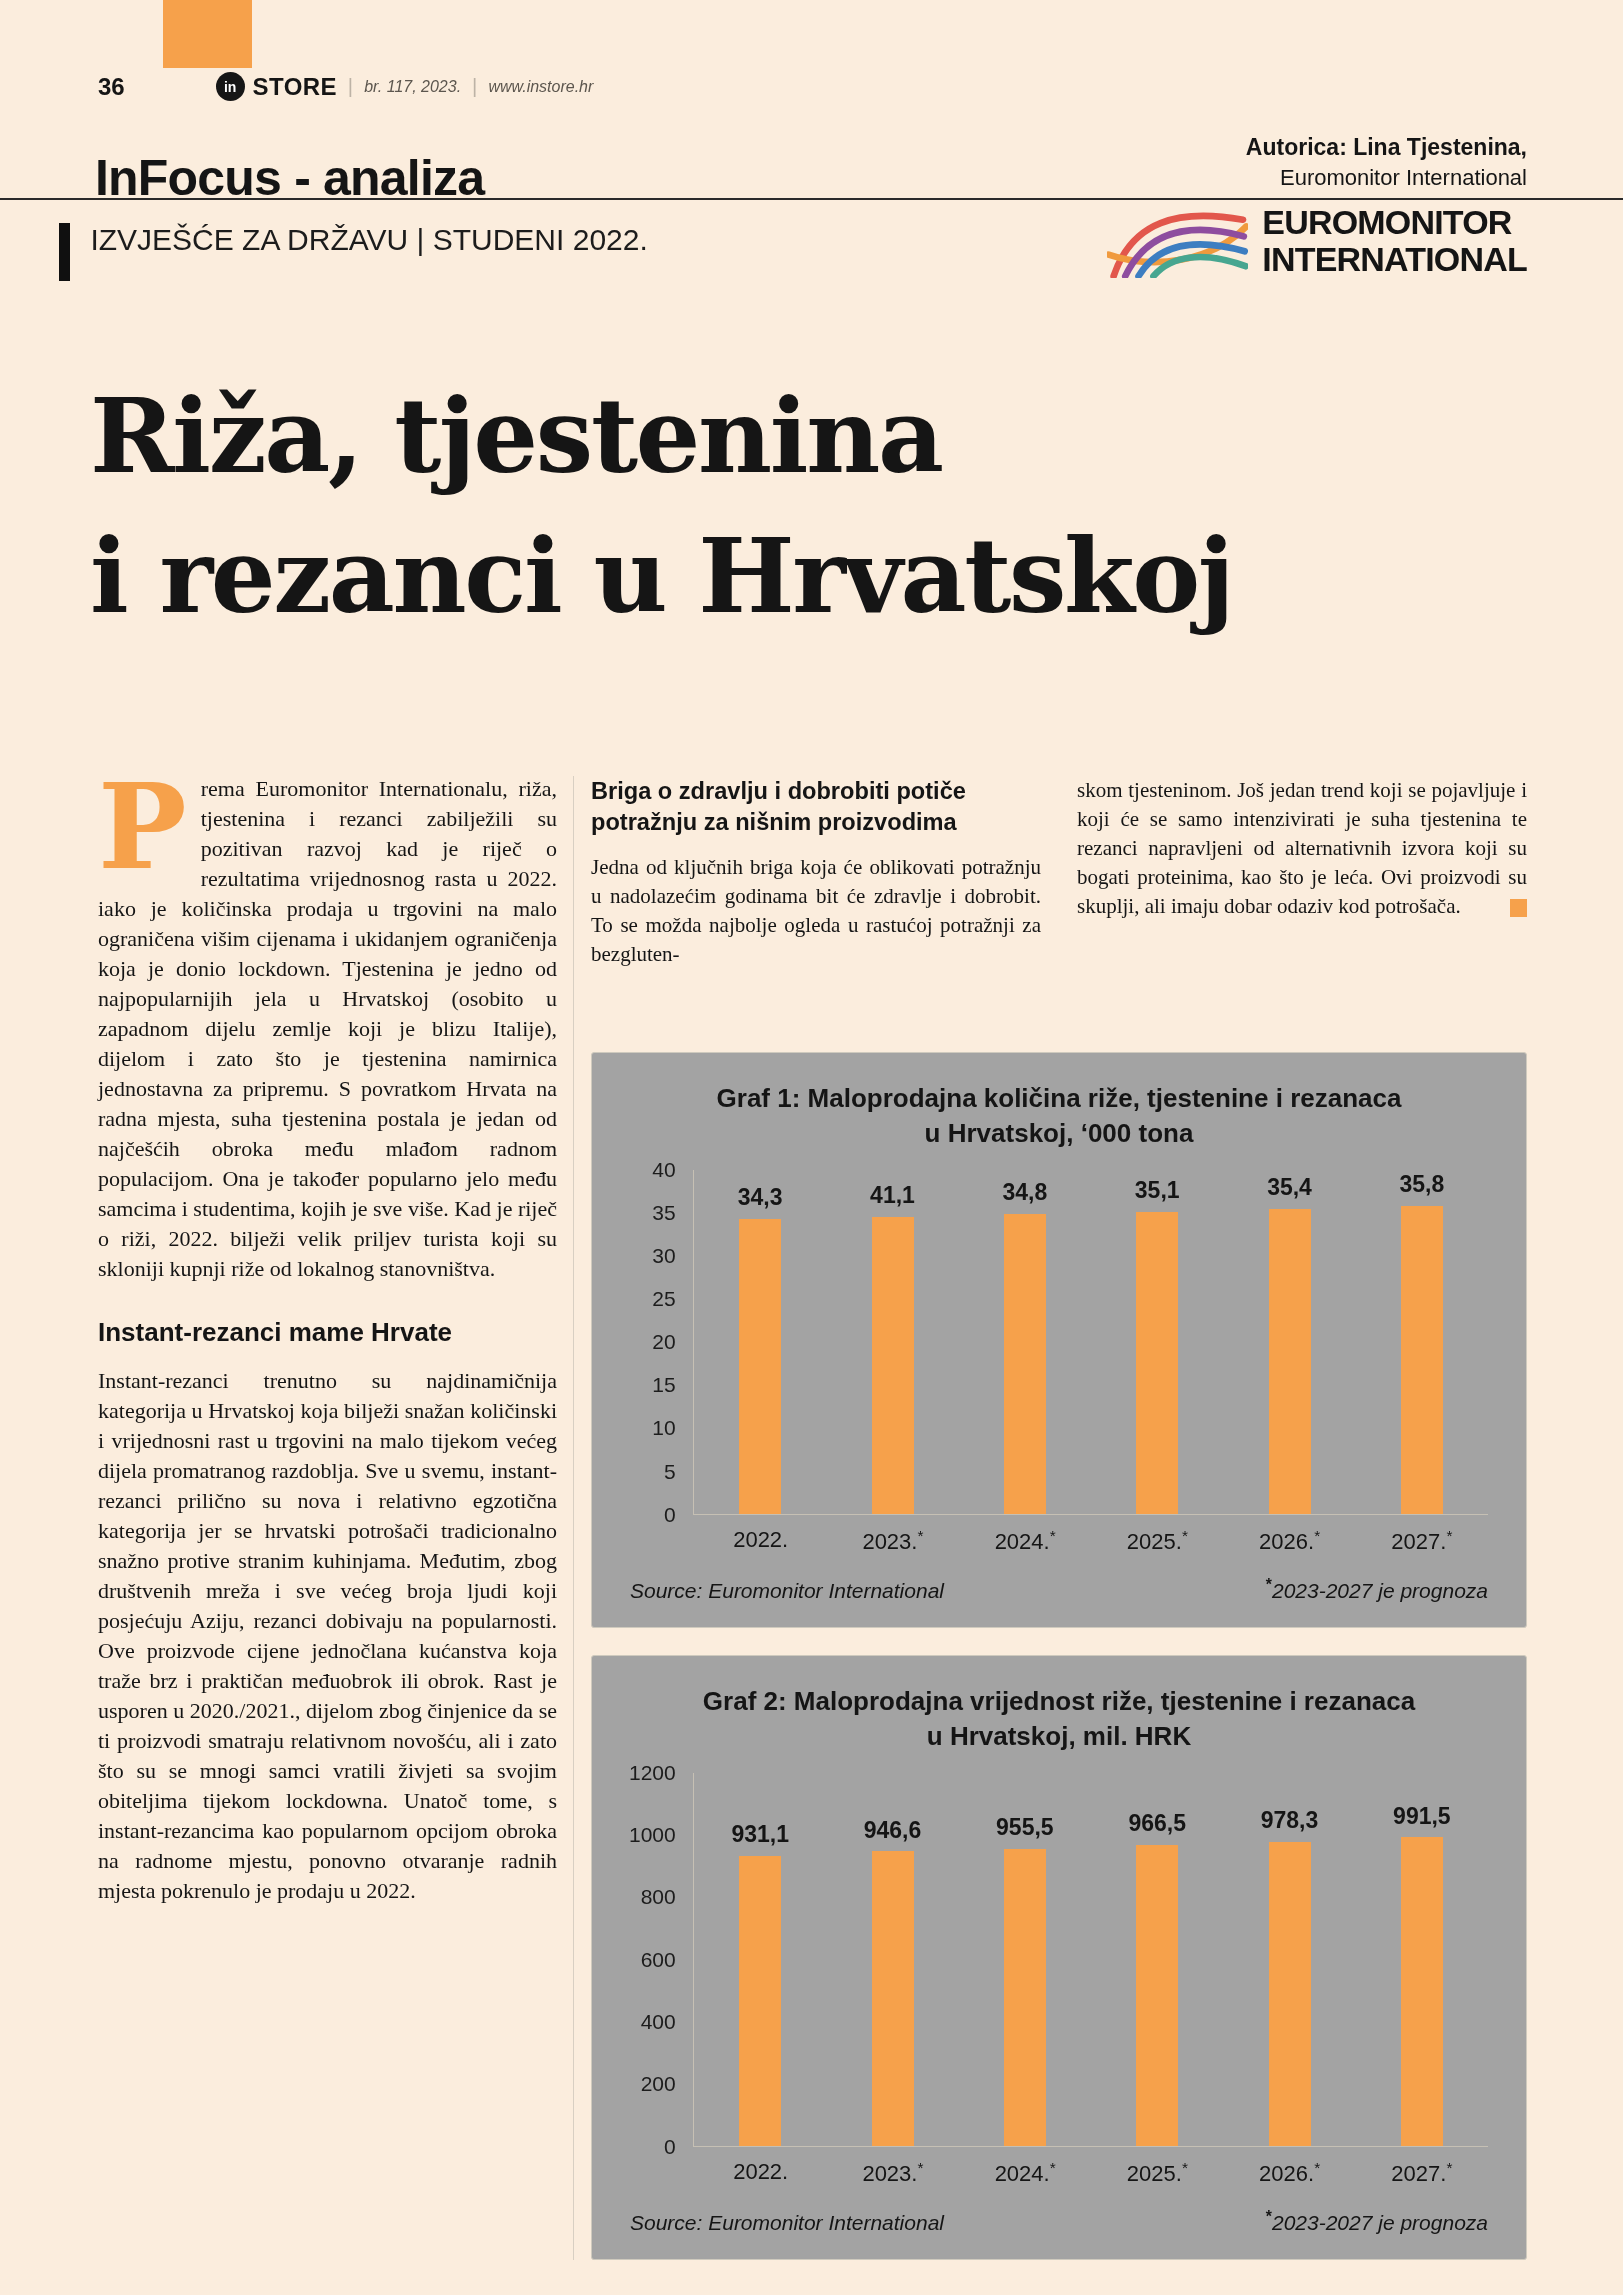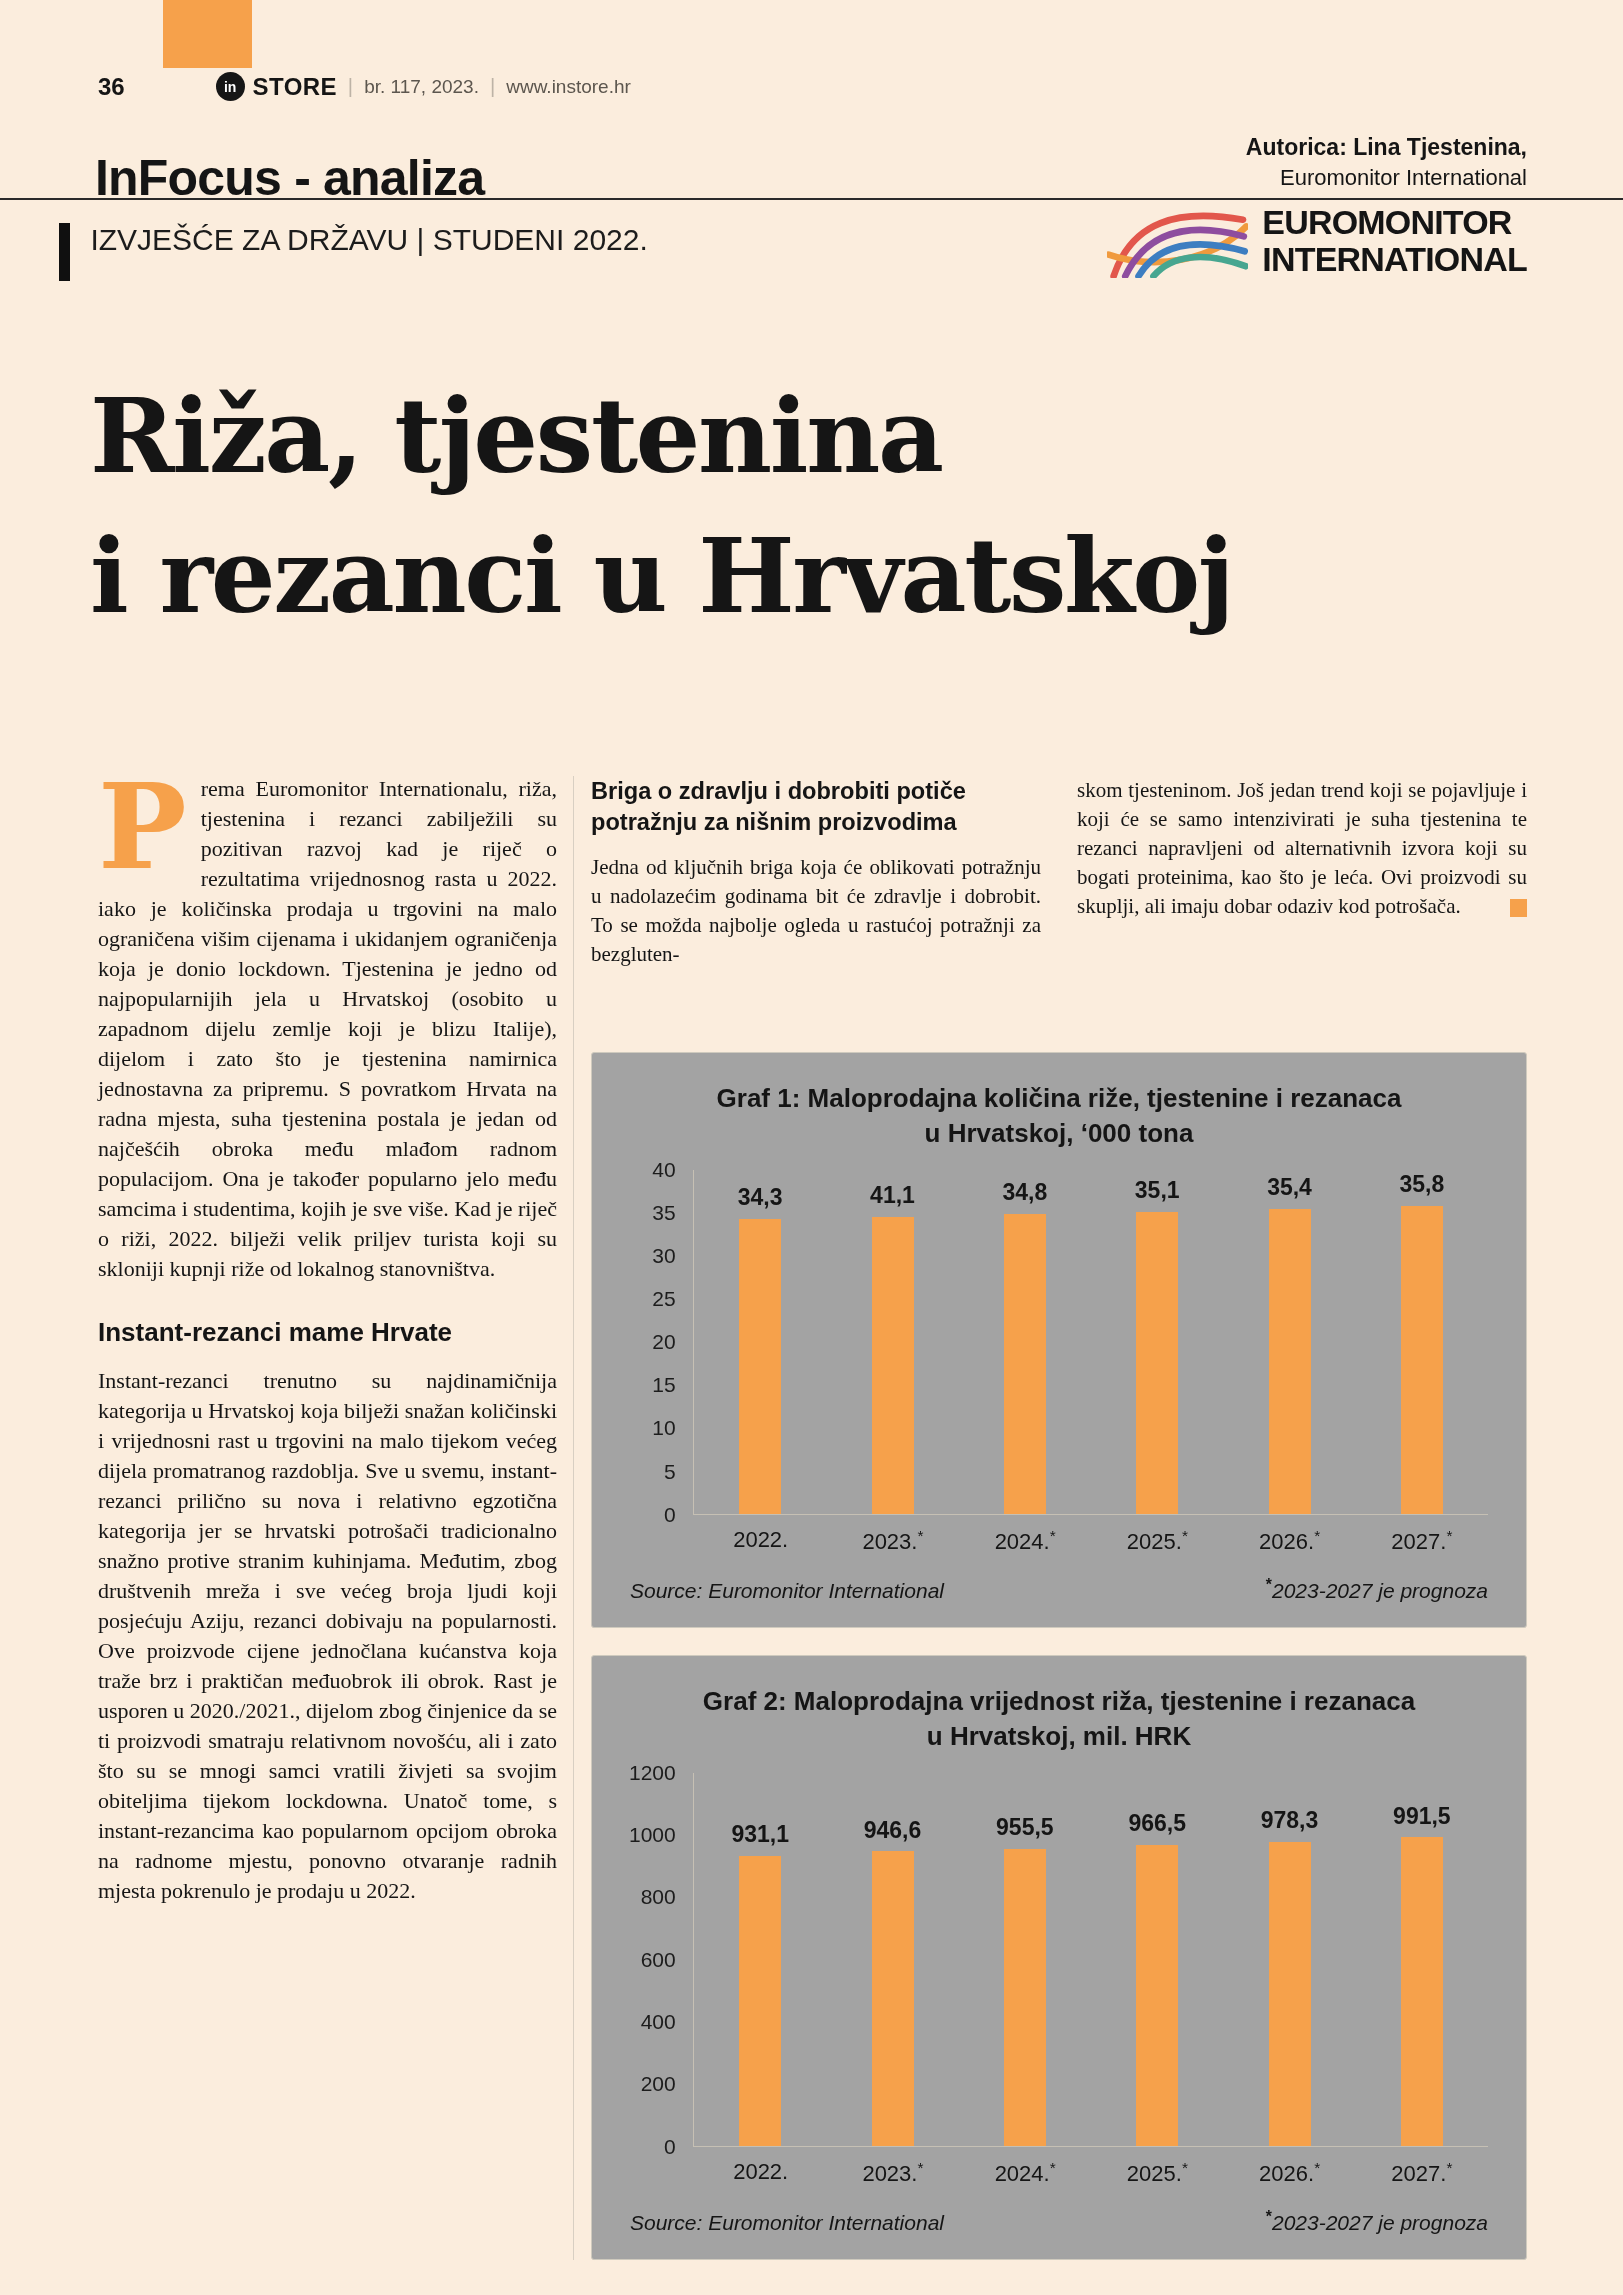--- a/index.html
+++ b/index.html
@@ -9,21 +9,21 @@
   
   .orange-tab{position:absolute;left:163px;top:0;width:89px;height:68px;background:#F6A14B;}
   .topbar{position:absolute;left:98px;top:72px;display:flex;align-items:center;
           font-family:"Liberation Sans",sans-serif;}
   .page-num{font-size:24px;font-weight:bold;}
   .brand-group{display:flex;align-items:center;margin-left:91px;gap:7.9px;}
   .logo-circle{width:29px;height:29px;border-radius:50%;background:#161616;color:#fff;
                font-size:14px;font-weight:bold;display:flex;align-items:center;justify-content:center;}
   .brand{font-size:24px;font-weight:bold;letter-spacing:0.4px;}
   .bar-sep{color:#bdb3a6;font-size:20.4px;margin:0 11px;}
-  .issue,.site{font-size:19px;color:#5c564e;}
+  .issue,.site{font-size:16px;color:#5c564e;font-style:italic;}
   .section-title{position:absolute;left:95px;top:115px;font-family:"Liberation Sans",sans-serif;
                  font-size:50px;font-weight:bold;letter-spacing:-0.8px;}
   .author-block{position:absolute;right:96px;top:134px;text-align:right;font-family:"Liberation Sans",sans-serif;}
   .author-name{font-size:23px;font-weight:bold;}
   .author-org{font-size:22px;margin-top:3.9px;}
   .header-rule{position:absolute;left:0;top:198px;width:1623px;height:1.6px;background:#2a2a2a;}
   .report-row{position:absolute;left:59px;top:223px;display:flex;align-items:flex-start;}
   .report-bar{width:11px;height:58px;background:#101010;margin-right:20.4px;}
   .report-label{font-family:"Liberation Sans",sans-serif;font-size:30px;color:#1c1c1c;}
   .em-logo{position:absolute;right:96px;top:203px;display:flex;align-items:center;gap:14px;}
@@ -204,21 +204,21 @@
           </div>
         </div>
         <div class="chart-footer">
           <span class="chart-source">Source: Euromonitor International</span>
           <span class="chart-note"><span class="note-star">*</span><i>2023-2027 je prognoza</i></span>
         </div>
       </section>
 
       <section class="chart-box second">
         <h4 class="chart-title">
-          <span>Graf 2: Maloprodajna vrijednost riža, tjestenine i rezanaca</span><br>
+          <span>Graf 2: Maloprodajna vrijednost riže, tjestenine i rezanaca</span><br>
           <span>u Hrvatskoj, mil. HRK</span>
         </h4>
         <div class="chart-plot">
           <div class="y-axis">
               <div class="ytick" style="top: 0%;">1200</div>
               <div class="ytick" style="top: 16.6667%;">1000</div>
               <div class="ytick" style="top: 33.3333%;">800</div>
               <div class="ytick" style="top: 50%;">600</div>
               <div class="ytick" style="top: 66.6667%;">400</div>
               <div class="ytick" style="top: 83.3333%;">200</div>

